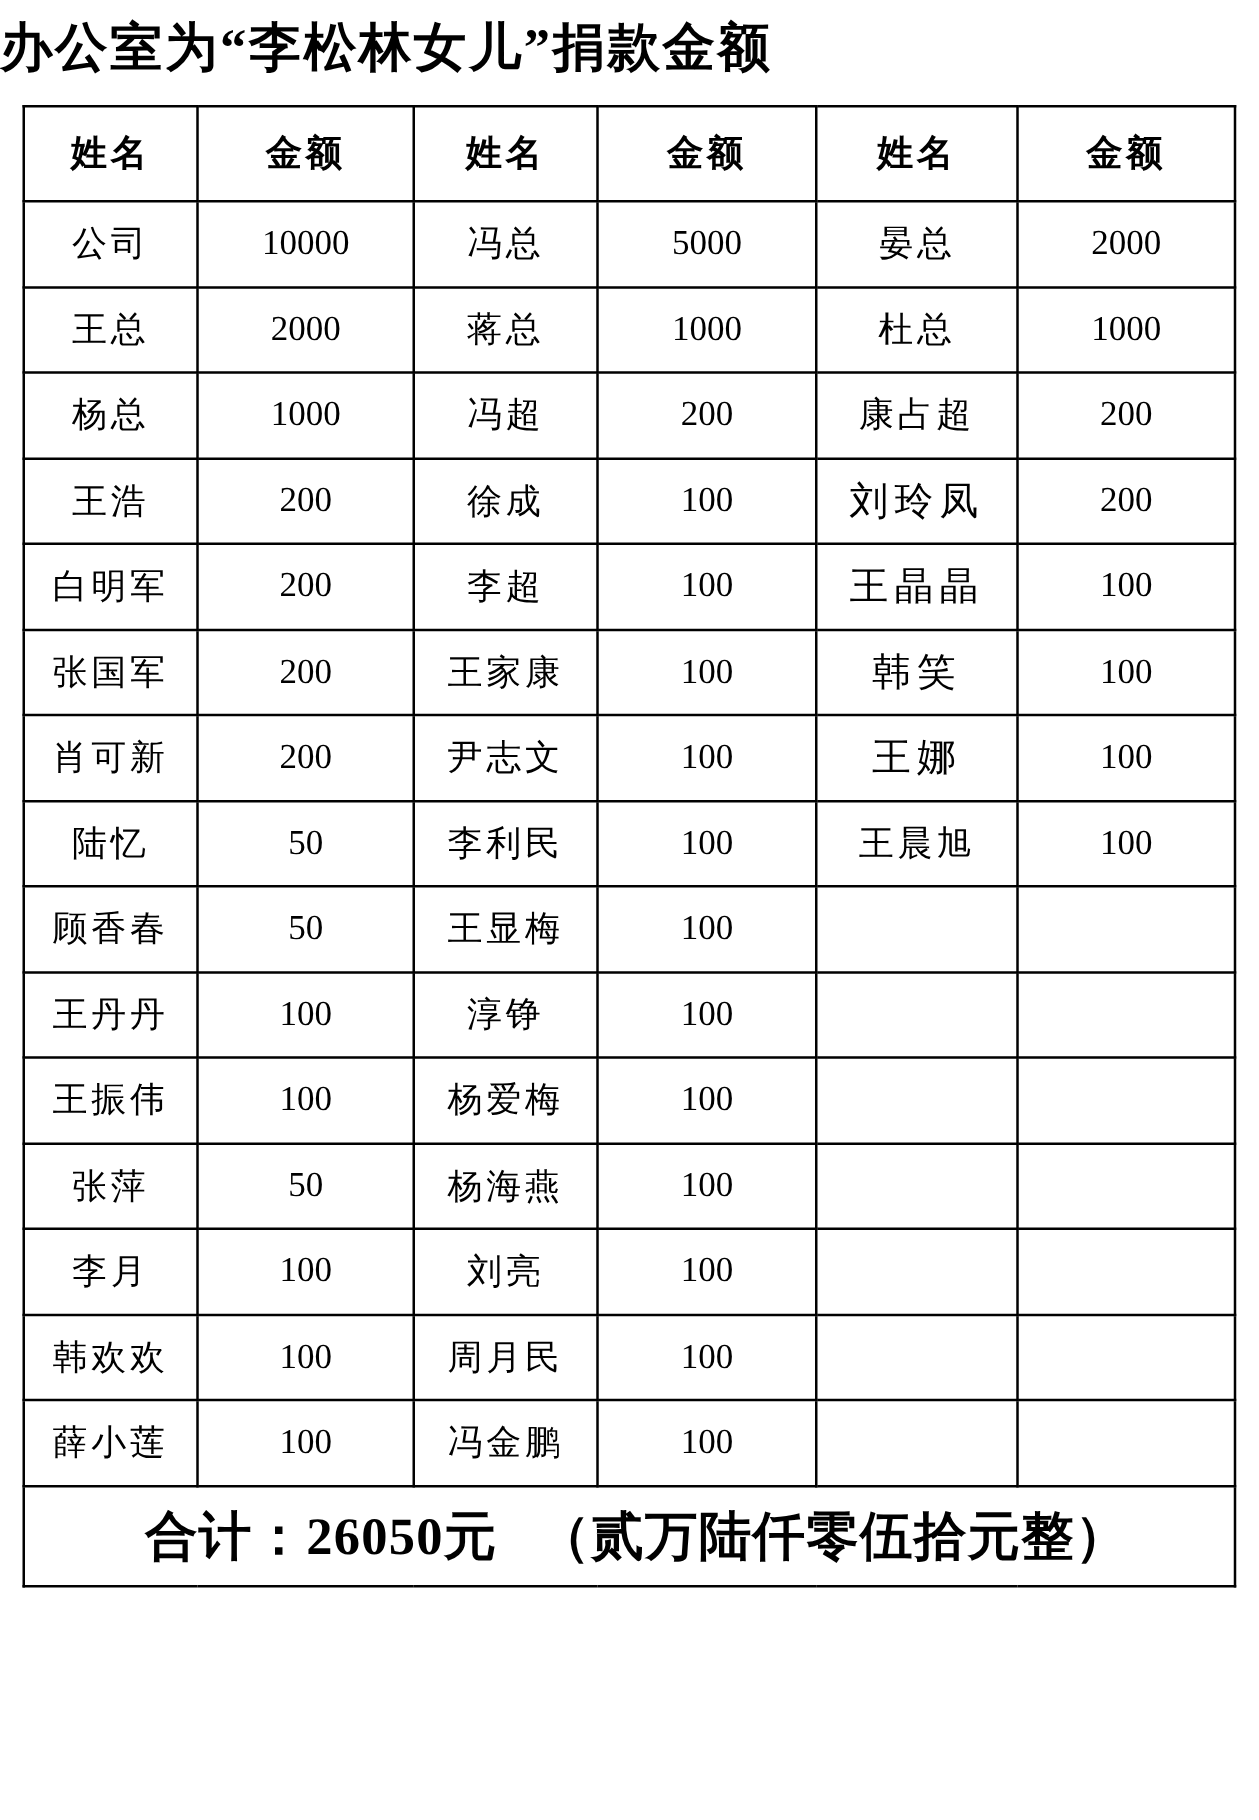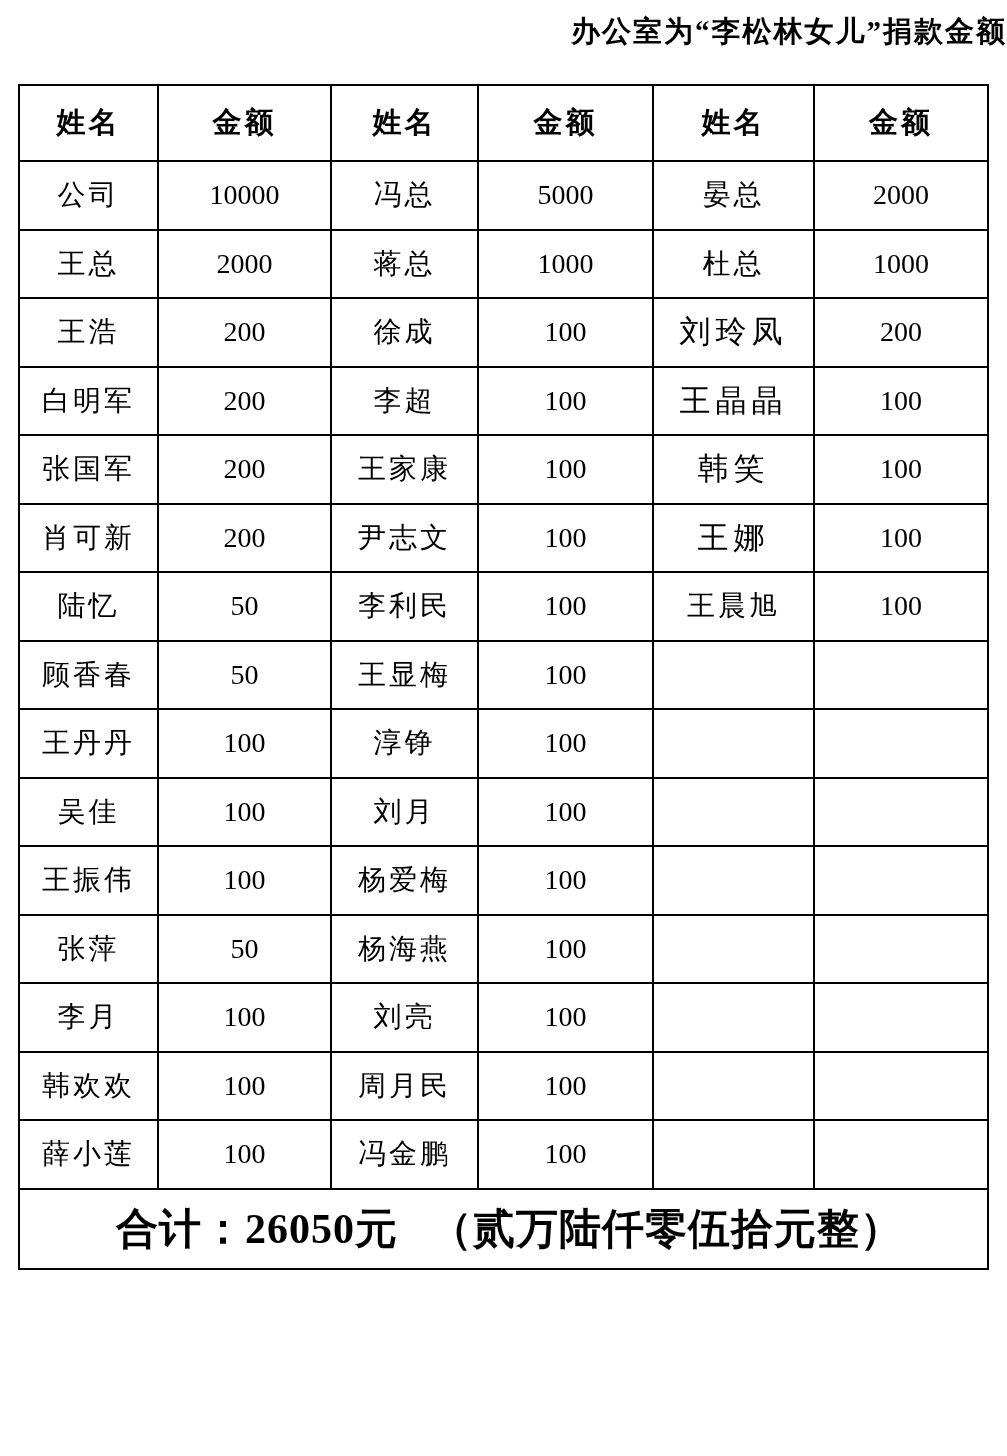--- a/index.html
+++ b/index.html
@@ -16,22 +16,22 @@
   }
   .page {
     width: 1007px;
     height: 1456px;
     box-sizing: border-box;
   }
   .title {
     margin: 0;
     padding-top: 16px;
     height: 66px;
-    text-align: right;
-    font-size: 29px;
+    text-align: left;
+    font-size: 42px;
     font-weight: 700;
     letter-spacing: 2px;
     line-height: 1.1;
   }
   table.donation-table {
     border-collapse: collapse;
     table-layout: fixed;
     width: 969px;
     margin-left: 18px;
     margin-top: 2px;
@@ -104,20 +104,28 @@
         </tr>
         <tr>
           <td class="name">王总</td>
           <td class="amount">2000</td>
           <td class="name">蒋总</td>
           <td class="amount">1000</td>
           <td class="name">杜总</td>
           <td class="amount">1000</td>
         </tr>
         <tr>
+          <td class="name">杨总</td>
+          <td class="amount">1000</td>
+          <td class="name">冯超</td>
+          <td class="amount">200</td>
+          <td class="name">康占超</td>
+          <td class="amount">200</td>
+        </tr>
+        <tr>
           <td class="name">王浩</td>
           <td class="amount">200</td>
           <td class="name">徐成</td>
           <td class="amount">100</td>
           <td class="name lg">刘玲凤</td>
           <td class="amount">200</td>
         </tr>
         <tr>
           <td class="name">白明军</td>
           <td class="amount">200</td>
@@ -155,28 +163,20 @@
           <td class="amount">50</td>
           <td class="name">王显梅</td>
           <td class="amount">100</td>
           <td class="name"></td>
           <td class="amount"></td>
         </tr>
         <tr>
           <td class="name">王丹丹</td>
           <td class="amount">100</td>
           <td class="name">淳铮</td>
-          <td class="amount">100</td>
-          <td class="name"></td>
-          <td class="amount"></td>
-        </tr>
-        <tr>
-          <td class="name">吴佳</td>
-          <td class="amount">100</td>
-          <td class="name">刘月</td>
           <td class="amount">100</td>
           <td class="name"></td>
           <td class="amount"></td>
         </tr>
         <tr>
           <td class="name">王振伟</td>
           <td class="amount">100</td>
           <td class="name">杨爱梅</td>
           <td class="amount">100</td>
           <td class="name"></td>

